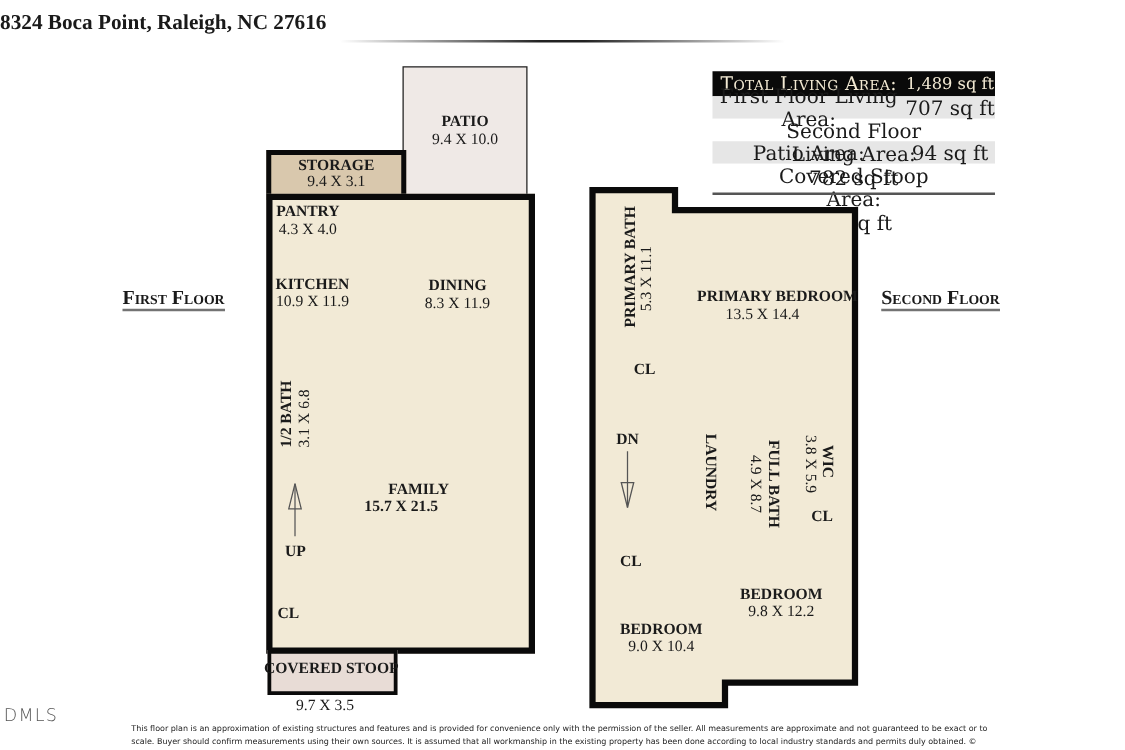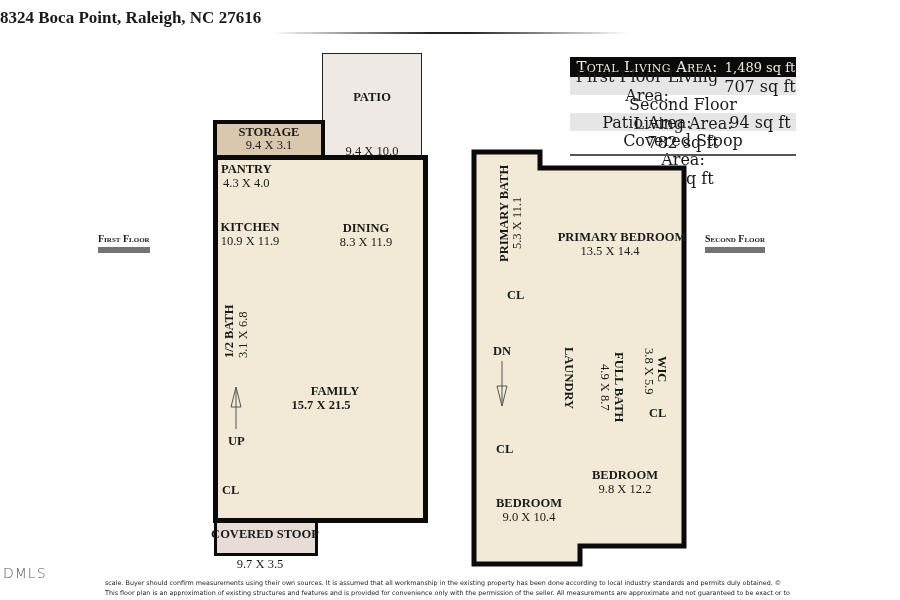--- a/index.html
+++ b/index.html
@@ -12,22 +12,22 @@
                 background:linear-gradient(to right, rgba(0,0,0,0), #222 45%, #222 55%, rgba(0,0,0,0)); }
   .area-row { display:flex; height:18px; align-items:center; }
   .area-row .lbl { width:154px; text-align:center; }
   .area-row .val { width:72px; text-align:center; }
   .area-row.total { background:#0a0a0a; color:#f3ead4; height:20px; font-size:13px; }
   .area-row.total .lbl { font-variant:small-caps; font-size:15px; letter-spacing:0.3px; }
   .area-row.shaded { background:#e6e6e6; }
   .area-row.white { background:#ffffff;flex-direction:column; }
   .area-bottom { left:570px; top:154px; width:226px; height:2px; background:#555; }
   
-  .floor-label { font-family:"Liberation Serif", serif; font-weight:bold; font-size:10px;
-                 font-variant:small-caps; border-bottom:6px solid #737373; padding-bottom:0px; line-height:16px; }
+  .floor-label { font-family:"Liberation Serif", serif; font-weight:bold; font-size:16px;
+                 font-variant:small-caps; border-bottom:2px solid #737373; padding-bottom:0px; line-height:16px; }
   
   .room { box-sizing:border-box; }
   .rlabel { font-family:"Liberation Serif", serif; font-weight:bold; font-size:12.5px; text-align:center;
             line-height:14px; white-space:nowrap; }
   .rdim { font-family:"Liberation Serif", serif; font-size:12.5px; text-align:center; line-height:14px;
           white-space:nowrap; font-weight:normal; }
   .vert { transform-origin:0 0; }
   .disclaimer { left:105px; top:578px; width:700px; font-family:"DejaVu Sans", sans-serif; font-size:6.4px;
                 line-height:10px; color:#222; }
   .logo { left:3px; top:565px; font-family:"DejaVu Sans", sans-serif; font-size:14px; color:#555;
@@ -61,21 +61,21 @@
     <span class="val">34 sq ft</span>
   </div>
 </div>
 <div class="abs area-bottom"></div>
 
 <div class="abs floor-label" style="left:98px; top:231px;">First Floor</div>
 <div class="abs floor-label" style="left:705px; top:231px;">Second Floor</div>
 
 <div class="abs room" style="left:322px; top:53px; width:100px; height:104px; background:#efe9e6; border:1.5px solid #222;"></div>
 <div class="abs rlabel" style="left:322px; top:90px; width:100px;">PATIO</div>
-<div class="abs rdim" style="left:322px; top:104px; width:100px;margin-top:40px;">9.4 X 10.0</div>
+<div class="abs rdim" style="left:322px; top:104px; width:100px;">9.4 X 10.0</div>
 
 <div class="abs room" style="left:213px; top:120px; width:112px; height:40px; background:#d9c8ad; border:4px solid #0a0a0a;"></div>
 <div class="abs rlabel" style="left:215px; top:125px; width:108px;">STORAGE</div>
 <div class="abs rdim" style="left:215px; top:138px; width:108px;">9.4 X 3.1</div>
 
 <div class="abs room" style="left:213px; top:155px; width:215px; height:368px; background:#f2ead6; border:5px solid #0a0a0a;"></div>
 
 <div class="abs rlabel" style="left:221px; top:162px; text-align:left;">PANTRY</div>
 <div class="abs rdim" style="left:223px; top:176px; text-align:left;">4.3 X 4.0</div>
 
@@ -132,15 +132,15 @@
 <div class="abs rlabel" style="left:496px; top:442px;">CL</div>
 
 <div class="abs rlabel" style="left:585px; top:468px; width:80px;">BEDROOM</div>
 <div class="abs rdim" style="left:585px; top:482px; width:80px;">9.8 X 12.2</div>
 
 <div class="abs rlabel" style="left:489px; top:496px; width:80px;">BEDROOM</div>
 <div class="abs rdim" style="left:489px; top:510px; width:80px;">9.0 X 10.4</div>
 
 <div class="abs logo">DMLS</div>
 <div class="abs disclaimer">
+  <div>This floor plan is an approximation of existing structures and features and is provided for convenience only with the permission of the seller.  All measurements are approximate and not guaranteed to be exact or to</div>
   <div>scale.  Buyer should confirm measurements using their own sources.  It is assumed that all workmanship in the existing property has been done according to local industry standards and permits duly obtained.   ©</div>
-  <div>This floor plan is an approximation of existing structures and features and is provided for convenience only with the permission of the seller.  All measurements are approximate and not guaranteed to be exact or to</div>
 </div>
 
 </body></html>

